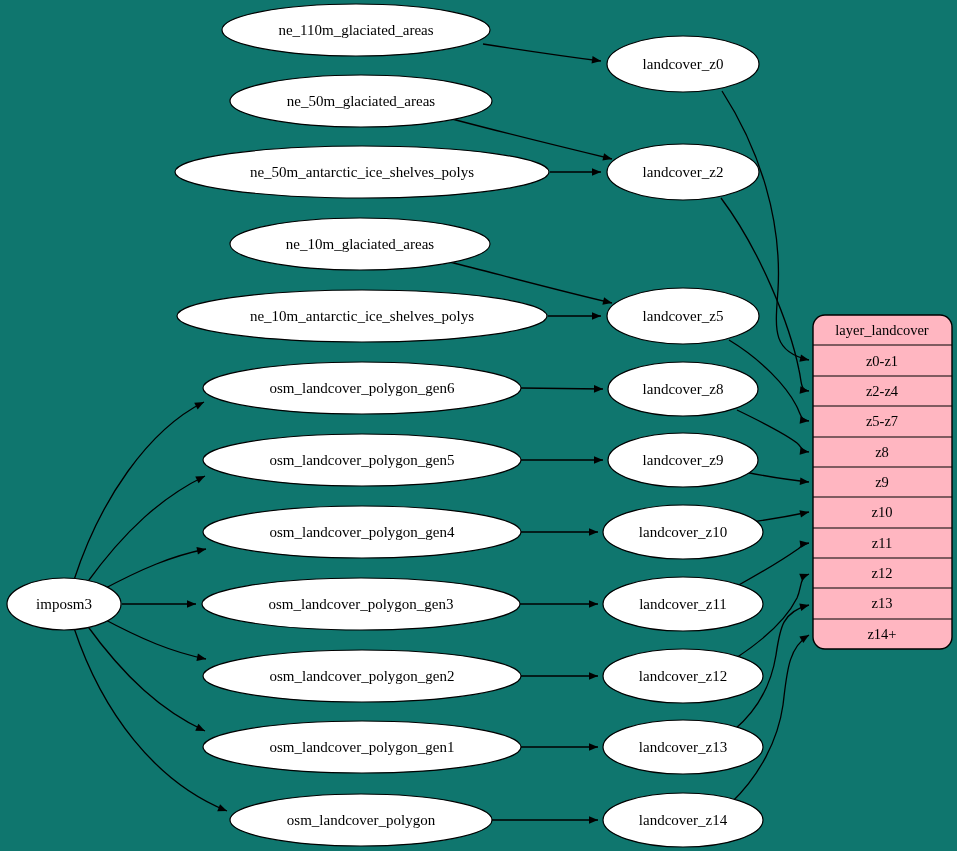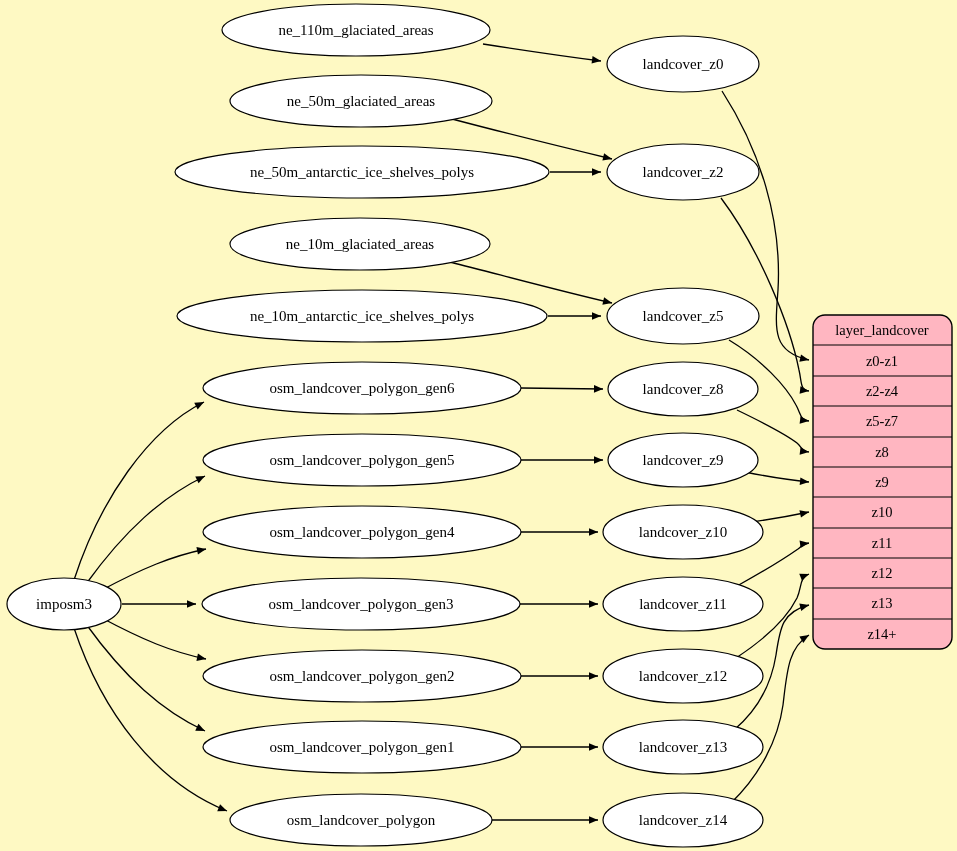--- a/index.html
+++ b/index.html
@@ -1,16 +1,16 @@
 <!DOCTYPE html>
 <html><head>
 <meta charset="utf-8">
 <style>
   html, body { margin: 0; padding: 0; background: #ffffff; }
-  .canvas { width: 957px; height: 851px; position: relative; background: #fef9c3; }
+  .canvas { width: 957px; height: 851px; position: relative; background: #0f766e; }
   svg { display: block; font-family: "Liberation Serif", "DejaVu Serif", serif; }
   .edge { fill: none; stroke: #000000; stroke-width: 1.3; }
   .node-ellipse { fill: #ffffff; stroke: #000000; stroke-width: 1.2; }
   .node-label { font-size: 15px; fill: #000000; text-anchor: middle; }
   .table-outline { stroke: #000000; stroke-width: 1.4; }
   .table-sep { stroke: #000000; stroke-width: 1.2; }
   .table-label { font-size: 14.5px; fill: #000000; text-anchor: middle; }
 </style>
 </head>
 <body>

